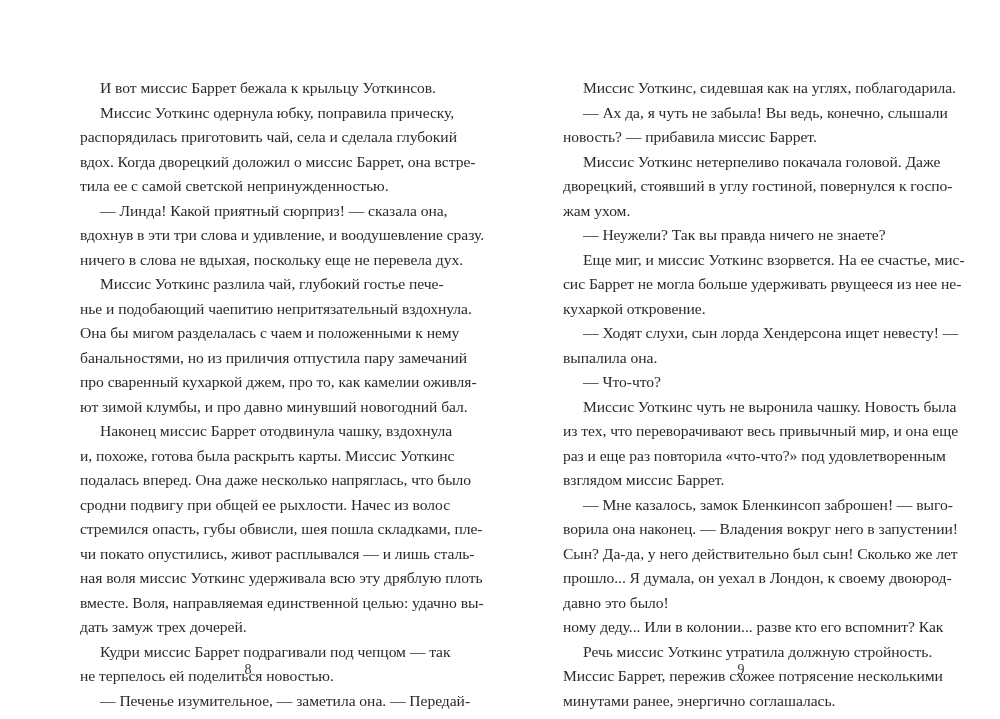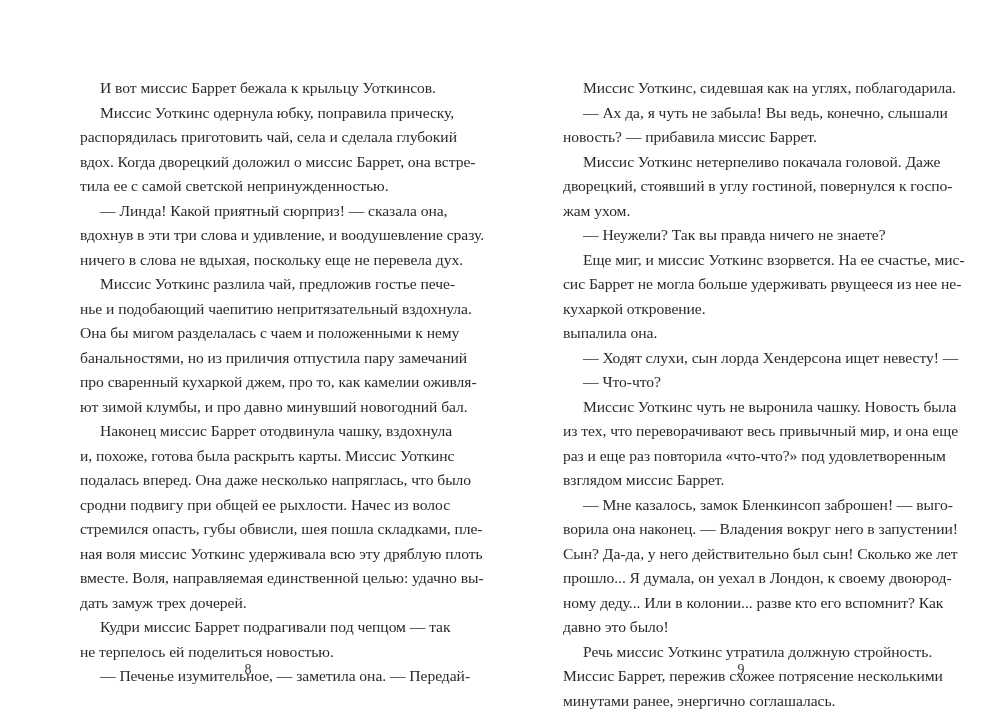--- a/index.html
+++ b/index.html
@@ -56,62 +56,63 @@
 <div class="spread">
   <div class="page page-left">
       <span class="line indent last">И вот миссис Баррет бежала к крыльцу Уоткинсов.</span>
       <span class="line indent">Миссис Уоткинс одернула юбку, поправила прическу,</span>
       <span class="line">распорядилась приготовить чай, села и сделала глубокий</span>
       <span class="line">вдох. Когда дворецкий доложил о миссис Баррет, она встре-</span>
       <span class="line last">тила ее с самой светской непринужденностью.</span>
       <span class="line indent">— Линда! Какой приятный сюрприз! — сказала она,</span>
       <span class="line last">вдохнув в эти три слова и удивление, и воодушевление сразу.</span>
       <span class="line last">ничего в слова не вдыхая, поскольку еще не перевела дух.</span>
-      <span class="line indent">Миссис Уоткинс разлила чай, предложив гостье пече-</span>
+      <span class="line indent">Миссис Уоткинс разлила чай, глубокий гостье пече-</span>
       <span class="line">нье и подобающий чаепитию непритязательный вздохнула.</span>
       <span class="line">Она бы мигом разделалась с чаем и положенными к нему</span>
       <span class="line">банальностями, но из приличия отпустила пару замечаний</span>
       <span class="line">про сваренный кухаркой джем, про то, как камелии оживля-</span>
       <span class="line last">ют зимой клумбы, и про давно минувший новогодний бал.</span>
       <span class="line indent">Наконец миссис Баррет отодвинула чашку, вздохнула</span>
       <span class="line">и, похоже, готова была раскрыть карты. Миссис Уоткинс</span>
       <span class="line">подалась вперед. Она даже несколько напряглась, что было</span>
       <span class="line">сродни подвигу при общей ее рыхлости. Начес из волос</span>
       <span class="line">стремился опасть, губы обвисли, шея пошла складками, пле-</span>
+      <span class="line">чи покато опустились, живот расплывался — и лишь сталь-</span>
       <span class="line">ная воля миссис Уоткинс удерживала всю эту дряблую плоть</span>
       <span class="line">вместе. Воля, направляемая единственной целью: удачно вы-</span>
       <span class="line last">дать замуж трех дочерей.</span>
       <span class="line indent">Кудри миссис Баррет подрагивали под чепцом — так</span>
       <span class="line last">не терпелось ей поделиться новостью.</span>
       <span class="line indent">— Печенье изумительное, — заметила она. — Передай-</span>
     </div>
   <div class="page page-right">
       <span class="line indent last">Миссис Уоткинс, сидевшая как на углях, поблагодарила.</span>
       <span class="line indent">— Ах да, я чуть не забыла! Вы ведь, конечно, слышали</span>
       <span class="line last">новость? — прибавила миссис Баррет.</span>
       <span class="line indent">Миссис Уоткинс нетерпеливо покачала головой. Даже</span>
       <span class="line">дворецкий, стоявший в углу гостиной, повернулся к госпо-</span>
       <span class="line last">жам ухом.</span>
       <span class="line indent last">— Неужели? Так вы правда ничего не знаете?</span>
       <span class="line indent">Еще миг, и миссис Уоткинс взорвется. На ее счастье, мис-</span>
       <span class="line">сис Баррет не могла больше удерживать рвущееся из нее не-</span>
       <span class="line last">кухаркой откровение.</span>
+      <span class="line indent">— Ходят слухи, сын лорда Хендерсона ищет невесту! —</span>
       <span class="line last">выпалила она.</span>
-      <span class="line indent">— Ходят слухи, сын лорда Хендерсона ищет невесту! —</span>
       <span class="line indent last">— Что-что?</span>
       <span class="line indent">Миссис Уоткинс чуть не выронила чашку. Новость была</span>
       <span class="line">из тех, что переворачивают весь привычный мир, и она еще</span>
       <span class="line">раз и еще раз повторила «что-что?» под удовлетворенным</span>
       <span class="line last">взглядом миссис Баррет.</span>
       <span class="line indent">— Мне казалось, замок Бленкинсоп заброшен! — выго-</span>
       <span class="line">ворила она наконец. — Владения вокруг него в запустении!</span>
       <span class="line">Сын? Да-да, у него действительно был сын! Сколько же лет</span>
       <span class="line">прошло... Я думала, он уехал в Лондон, к своему двоюрод-</span>
+      <span class="line last">давно это было!</span>
       <span class="line">ному деду... Или в колонии... разве кто его вспомнит? Как</span>
-      <span class="line last">давно это было!</span>
       <span class="line indent">Речь миссис Уоткинс утратила должную стройность.</span>
       <span class="line">Миссис Баррет, пережив схожее потрясение несколькими</span>
       <span class="line last">минутами ранее, энергично соглашалась.</span>
       <span class="line indent">— Замок Бленкинсоп! Я не была там с самой их свадь-</span>
     </div>
   <div class="folio folio-left">8</div>
   <div class="folio folio-right">9</div>
 </div>
 
 </body></html>

